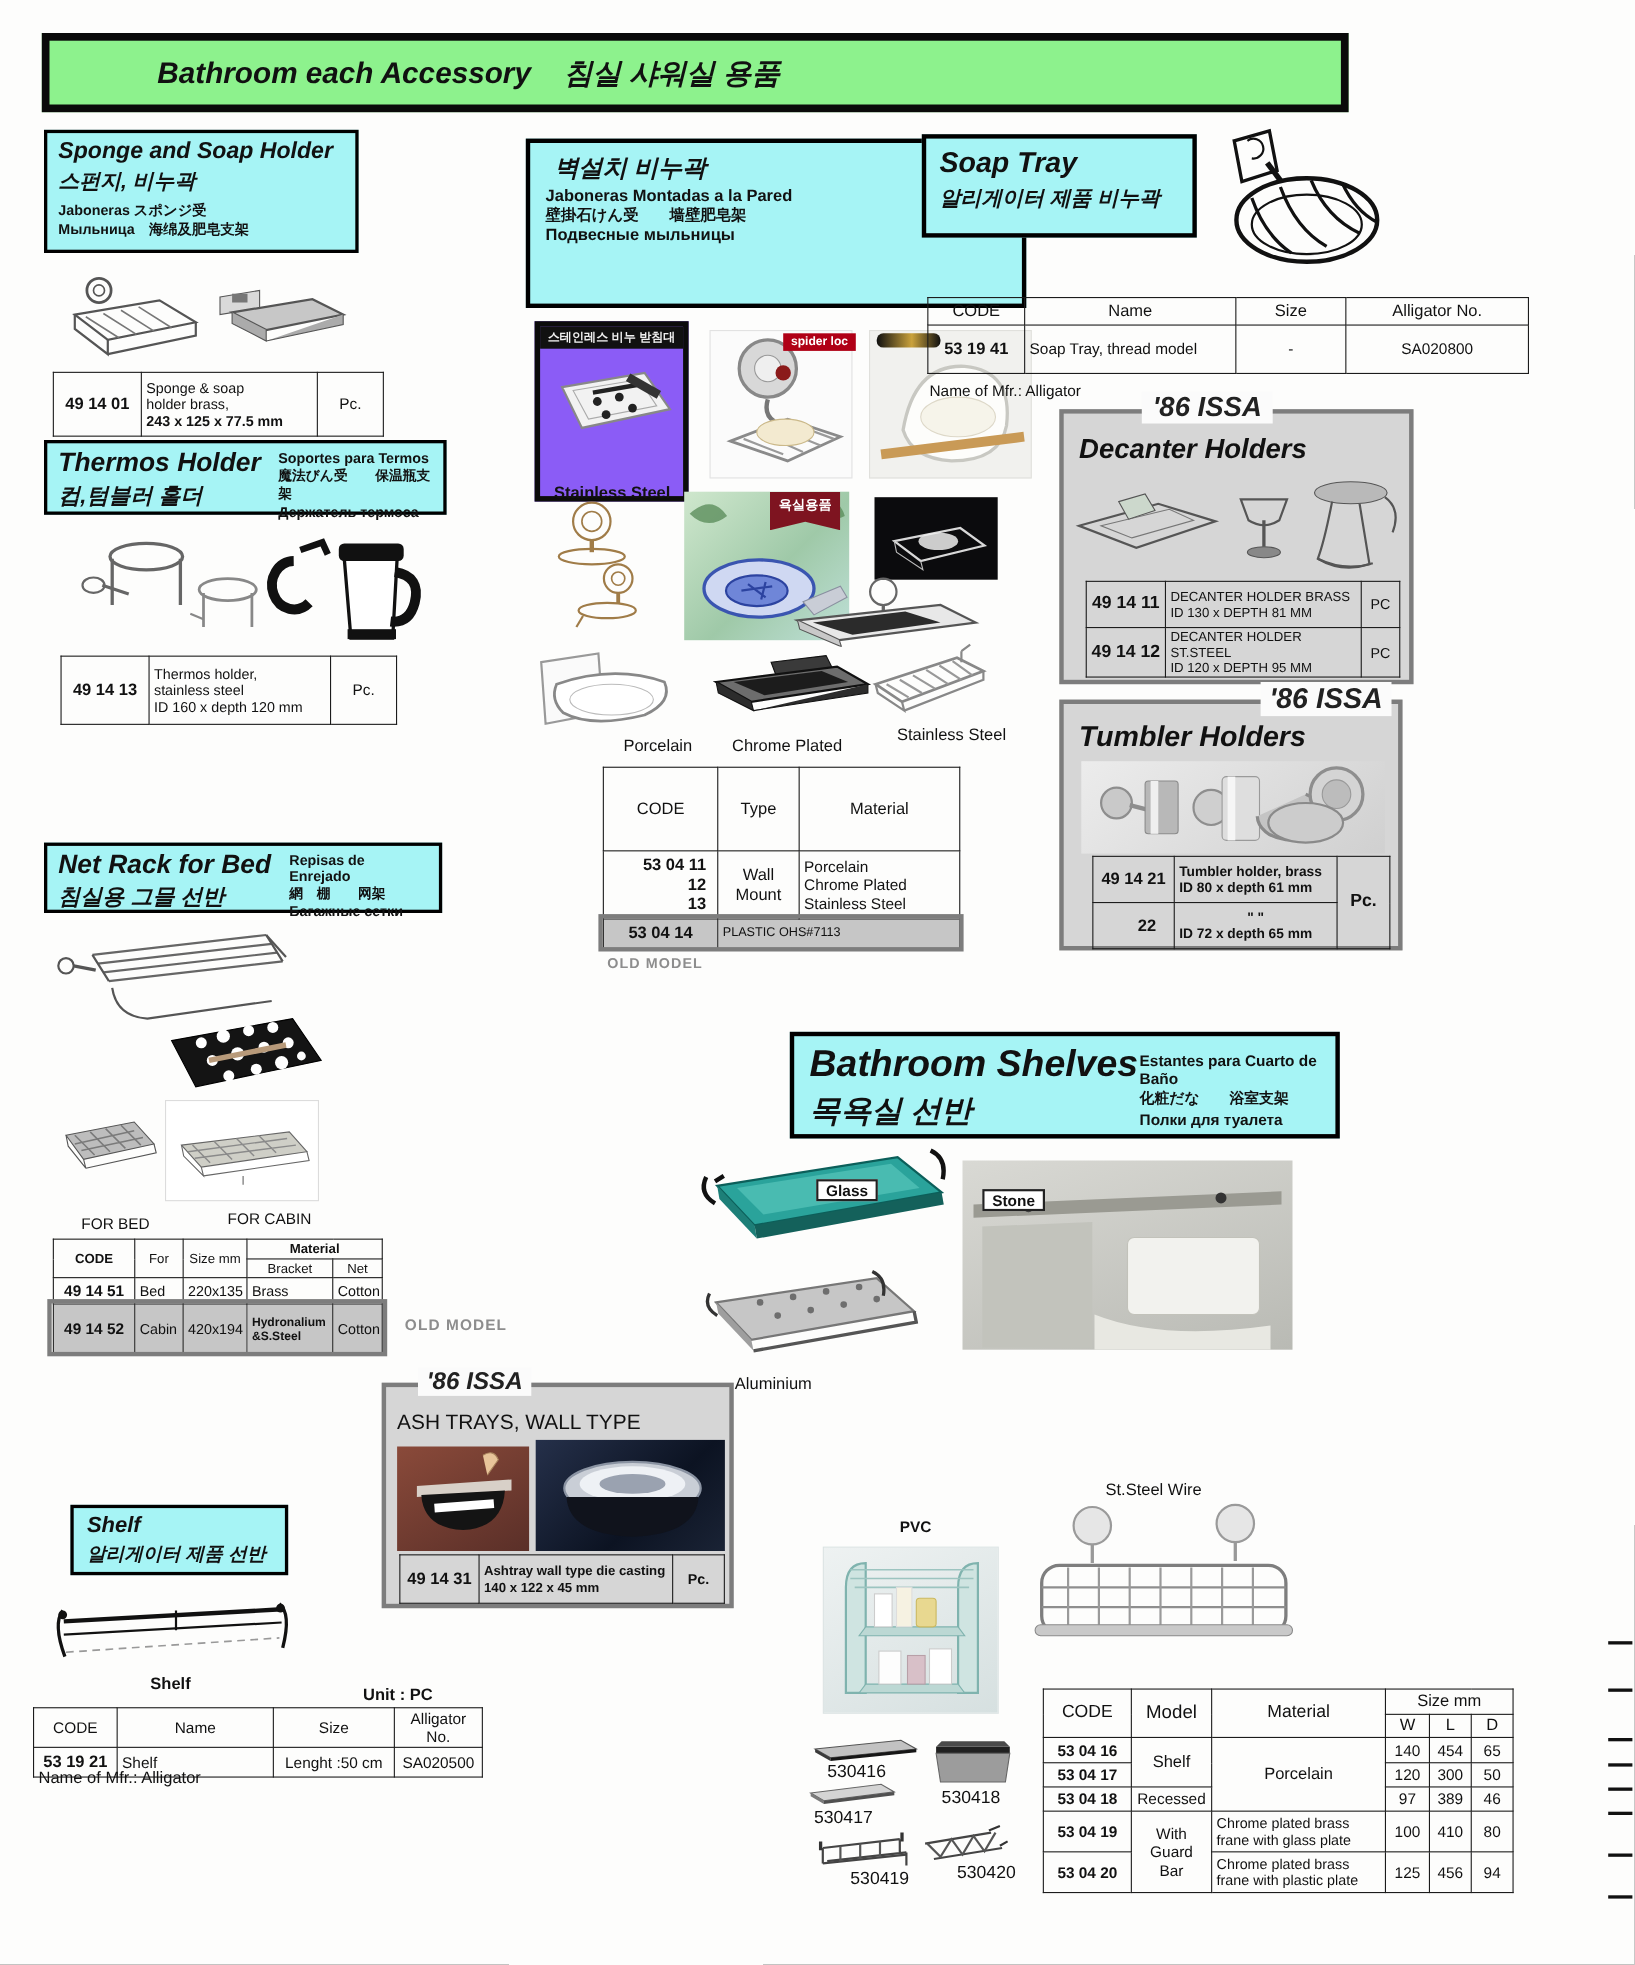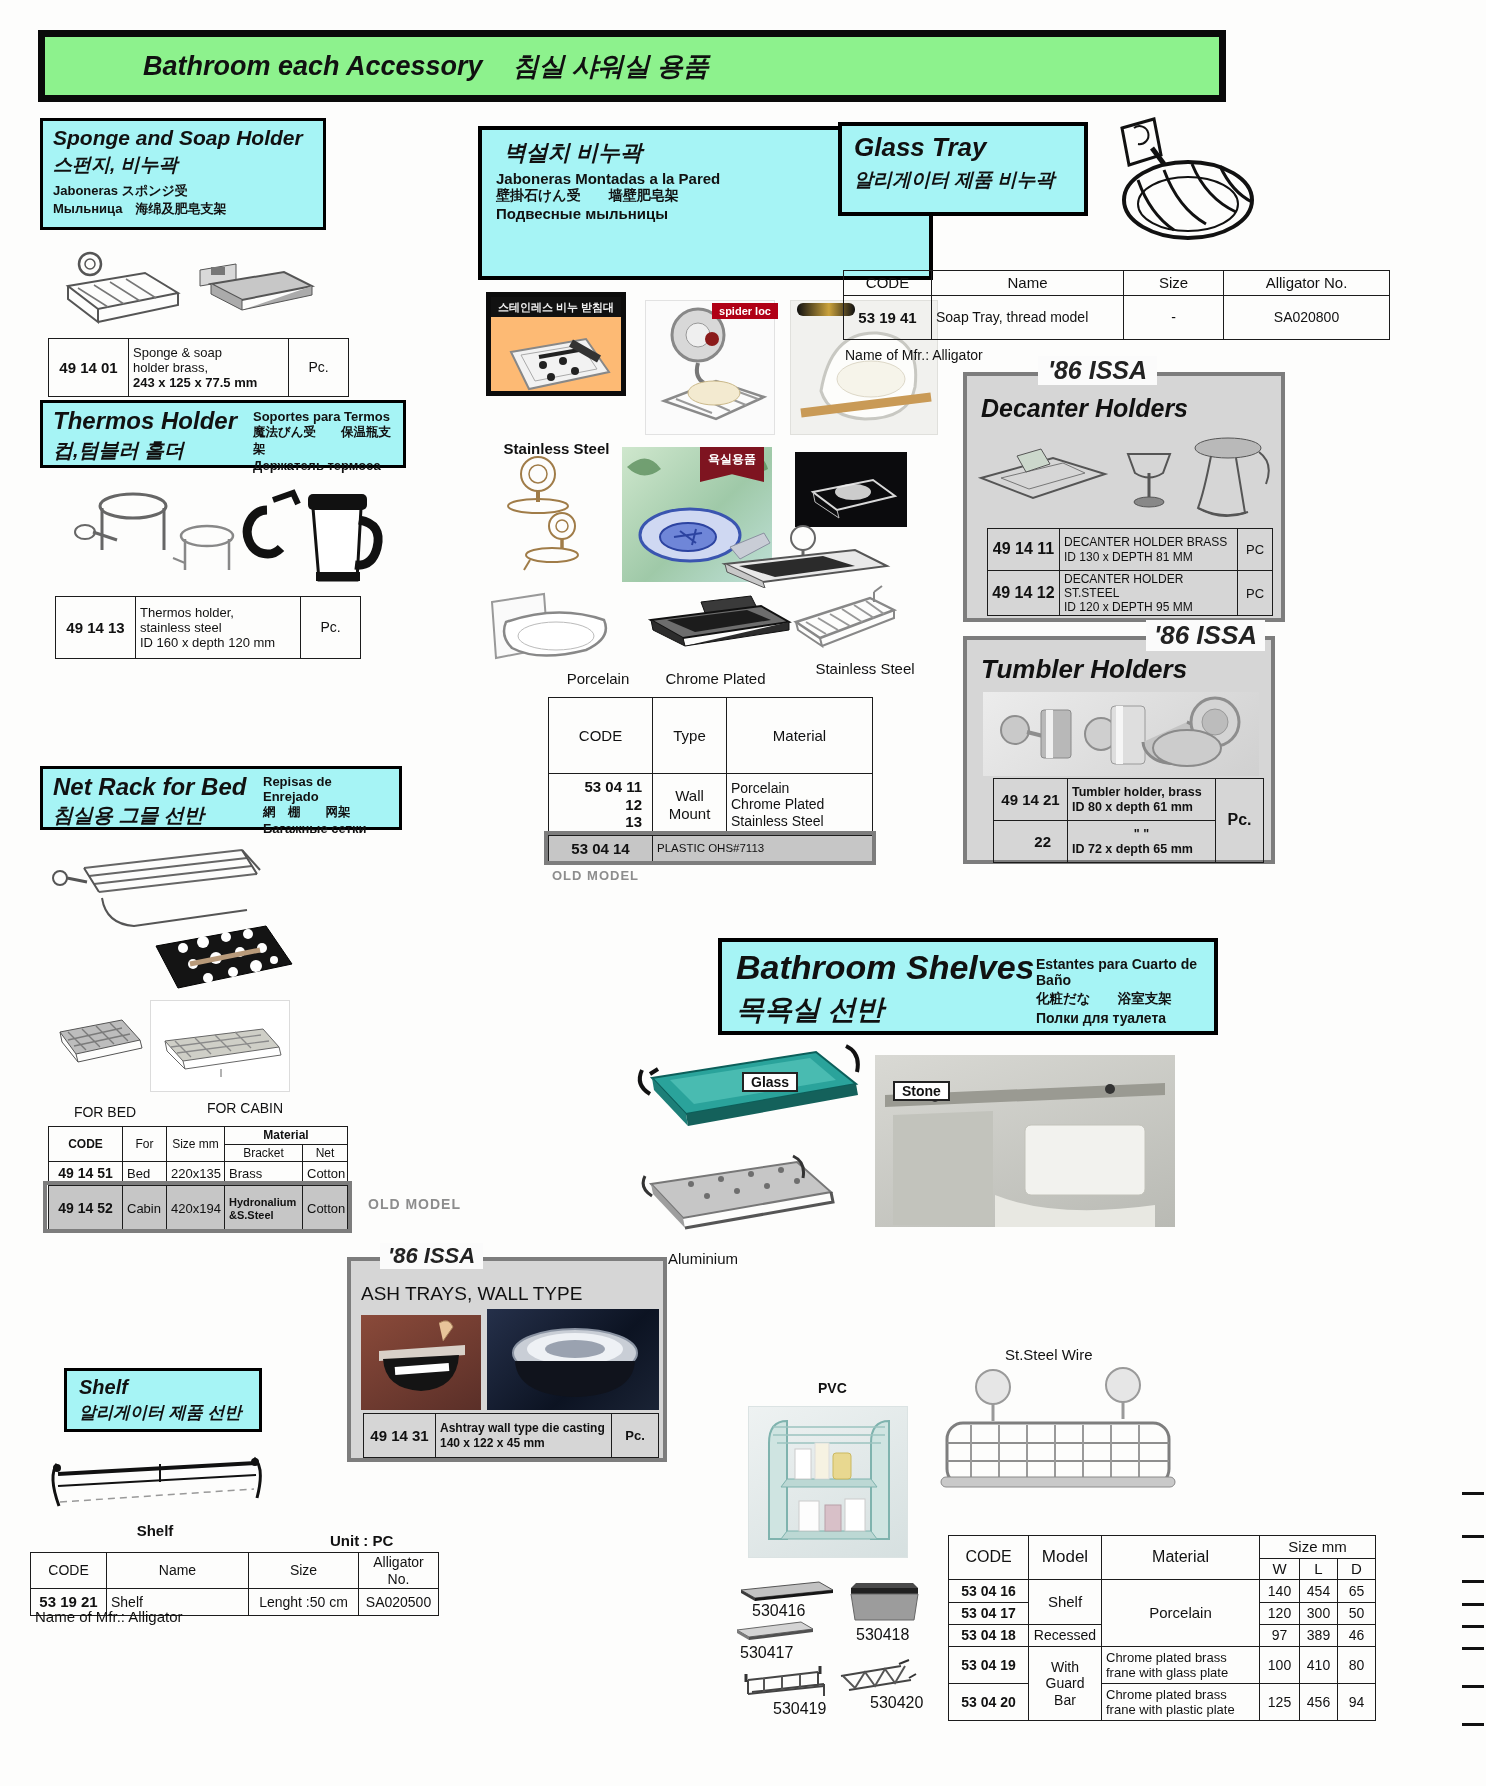--- a/index.html
+++ b/index.html
@@ -268,21 +268,21 @@
     </table>
   <div class="abs" style="left:35px;top:1608px;font-size:15px;">Name of Mfr.: Alligator</div>
 
   <div class="abs cyan" style="left:478px;top:126px;width:455px;height:154px;border-width:4px;padding:6px 14px;">
     <div class="ti" style="font-size:22px;margin:2px 0 2px 8px;">벽설치 비누곽</div>
     <div class="b" style="font-size:15px;">Jaboneras Montadas a la Pared</div>
     <div class="b" style="font-size:14px;">壁掛石けん受　　墙壁肥皂架</div>
     <div class="b" style="font-size:15px;">Подвесные мыльницы</div>
   </div>
 
-  <div class="abs" style="left:486px;top:292px;width:140px;height:104px;background:#fdba74;border:5px solid #0c0c0c;">
+  <div class="abs" style="left:486px;top:292px;width:140px;height:164px;background:#8b5cf6;border:5px solid #0c0c0c;">
     <div style="background:#111;color:#f0f0f0;font-size:11px;text-align:center;height:20px;line-height:20px;font-weight:bold;overflow:hidden;">스테인레스 비누 받침대</div>
     <svg viewBox="0 0 130 100" width="130" height="100">
       <path d="M20 35 L95 22 L118 55 L38 72 Z" fill="#f2f2f2" stroke="#888" stroke-width="2"></path>
       <path d="M30 38 L90 28 L106 52 L44 64 Z" fill="none" stroke="#aaa"></path>
       <circle cx="52" cy="48" r="4" fill="#222"></circle>
         <circle cx="72" cy="44" r="4" fill="#222"></circle>
       <circle cx="60" cy="60" r="4" fill="#222"></circle>
         <circle cx="84" cy="54" r="4" fill="#222"></circle>
       <path d="M48 40 L88 33" stroke="#222" stroke-width="4"></path>
       <path d="M80 26 L108 42" stroke="#333" stroke-width="8"></path>
@@ -416,21 +416,21 @@
     <tr class="hlrow" style="height:27px;">
       <td class="b c" style="font-size:15px;">53 04 14</td>
       <td colspan="2" style="font-size:11.5px;">PLASTIC   OHS#7113</td>
     </tr>
   </tbody>
     </table>
   <div class="ov" style="left:544px;top:831px;width:332px;height:34px;"></div>
   <div class="abs oldm" style="left:552px;top:868px;font-size:13px;">OLD MODEL</div>
 
   <div class="abs cyan" style="left:838px;top:122px;width:250px;height:94px;border-width:4px;padding:6px 12px;">
-    <div class="ti" style="font-size:26px;">Glass Tray</div>
+    <div class="ti" style="font-size:26px;">Soap Tray</div>
     <div class="ti" style="font-size:19px;margin-top:4px;">알리게이터 제품 비누곽</div>
   </div>
 
   <div class="abs" style="left:1092px;top:112px;width:175px;height:132px;">
     <svg viewBox="0 0 175 132" width="175" height="132">
       <path d="M30 16 l32 -9 l7 36 l-32 10 z" fill="none" stroke="#111" stroke-width="3"></path>
       <path d="M42 16 a9 9 0 1 1 4 16" fill="none" stroke="#111" stroke-width="2"></path>
       <path d="M60 36 l12 16" stroke="#111" stroke-width="5"></path>
       <ellipse cx="96" cy="88" rx="64" ry="38" fill="none" stroke="#111" stroke-width="4"></ellipse>
       <path d="M46 68 q12 34 36 50 M72 58 q14 38 42 54 M100 52 q14 34 44 48 M128 54 q12 26 32 36" fill="none" stroke="#111" stroke-width="3"></path>

